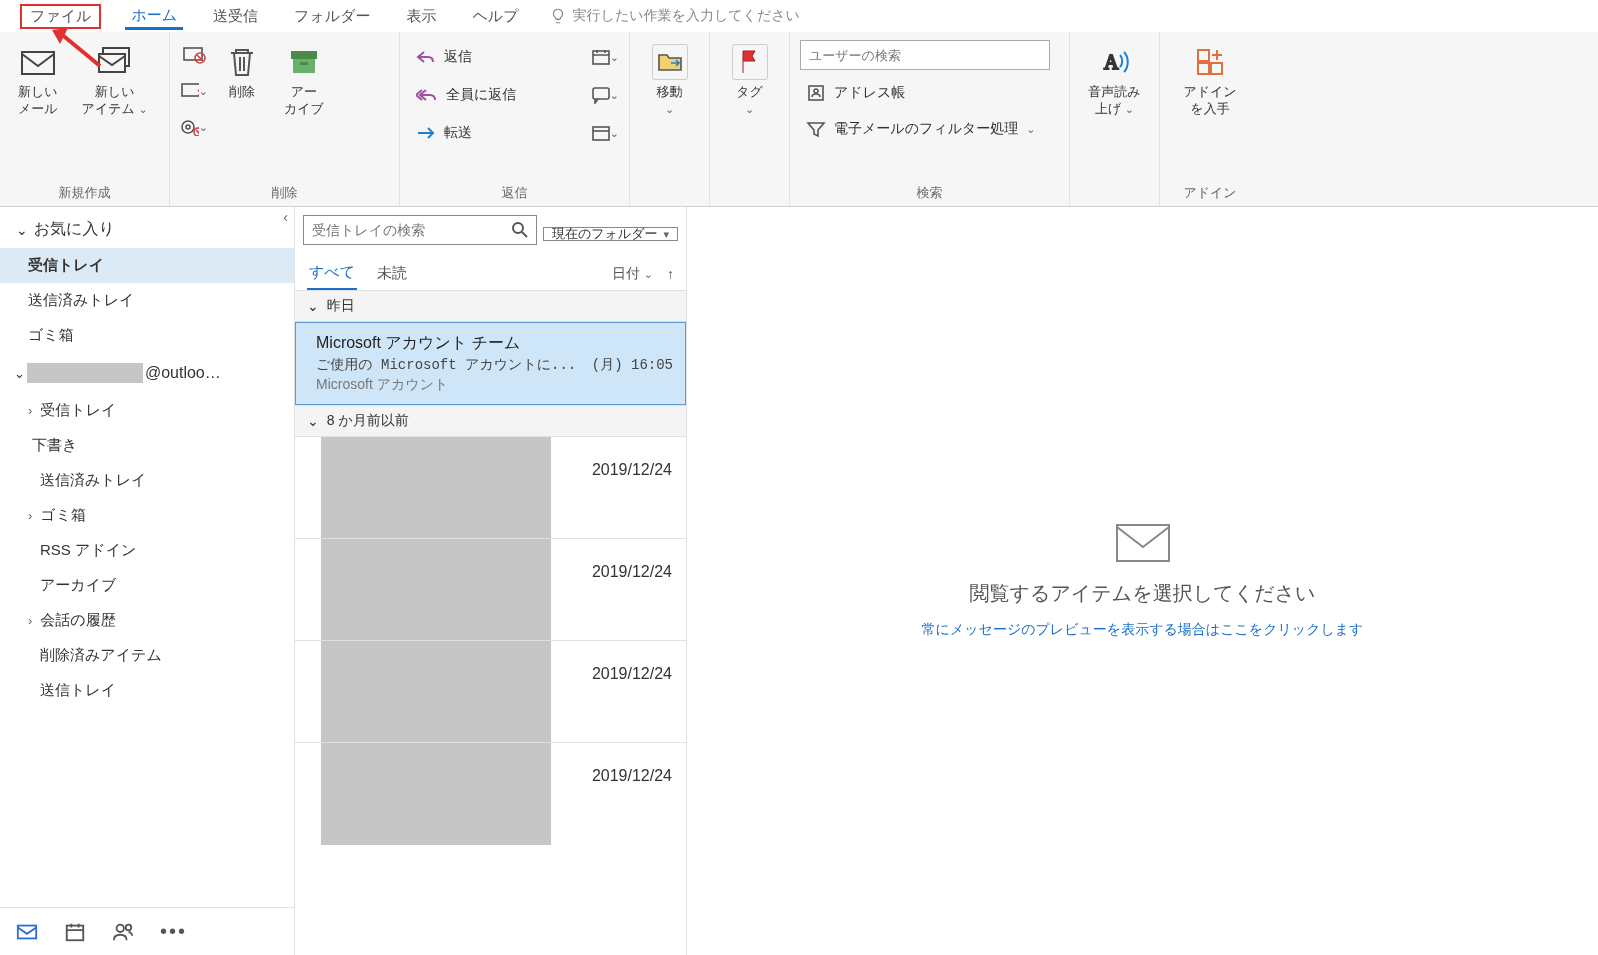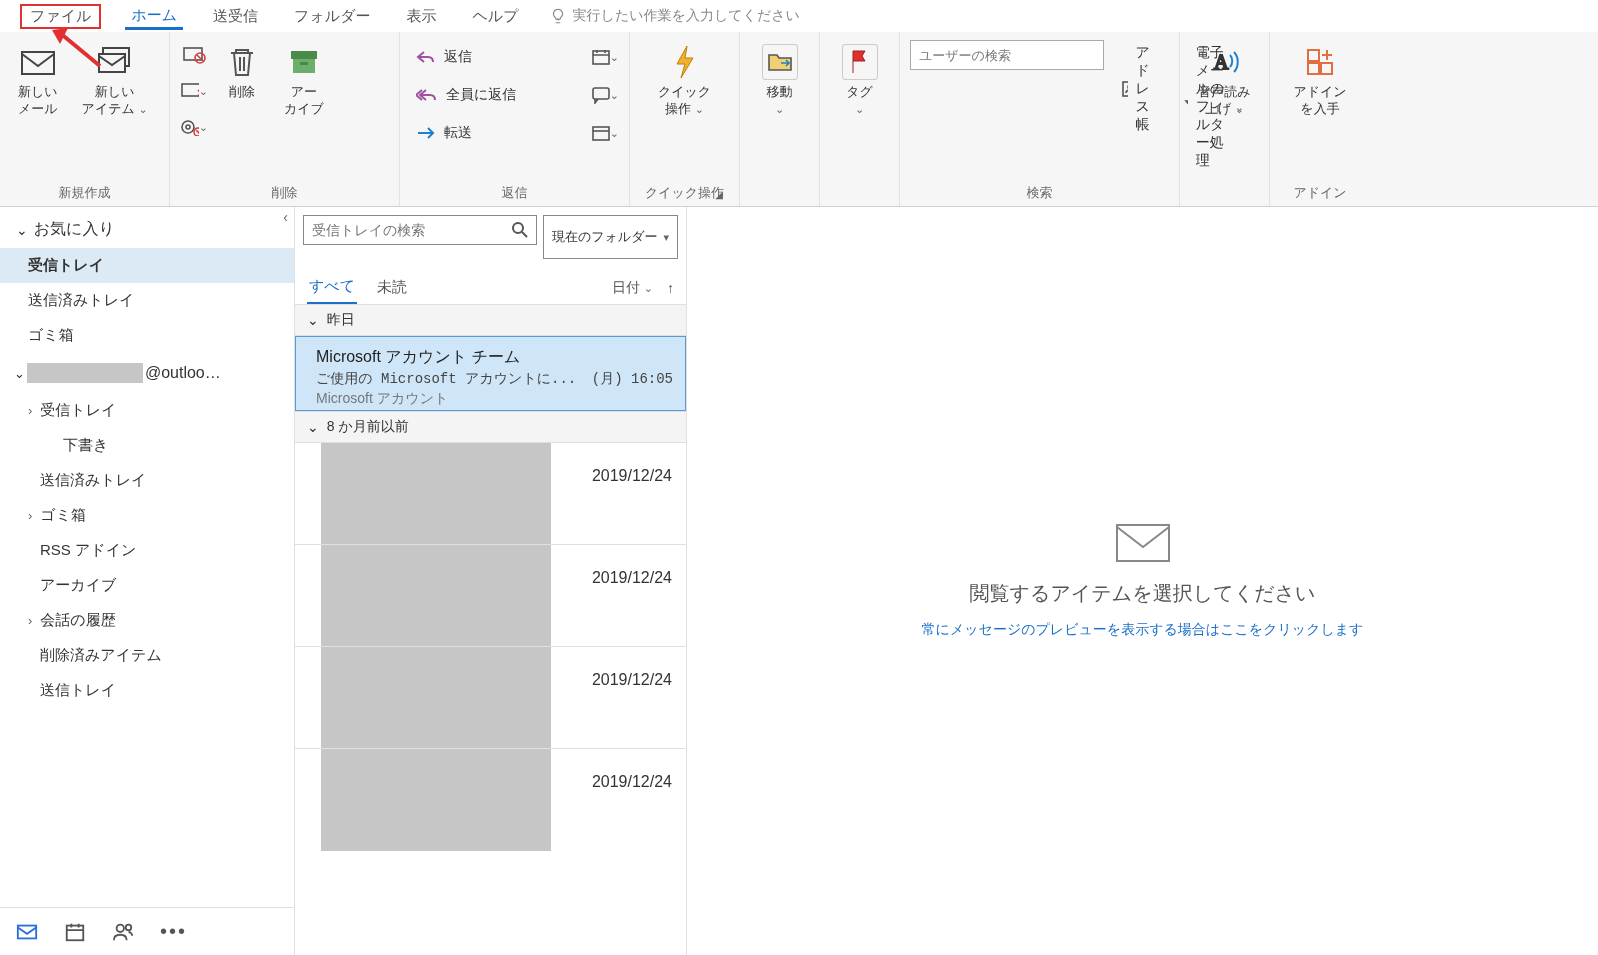--- a/index.html
+++ b/index.html
@@ -48,27 +48,27 @@
 .fp-sub { padding: 8px 16px 8px 28px; font-size: 15px; cursor: pointer; display: flex; align-items: center; gap: 4px; }
 .fp-bottom { display: flex; gap: 26px; padding: 12px 16px; border-top: 1px solid #e0e0e0; align-items: center; }
 .fp-bottom-icon { width: 22px; height: 22px; cursor: pointer; color: #555; }
 
 
 .msglist { width: 392px; border-right: 1px solid #e0e0e0; display: flex; flex-direction: column; }
 .ml-searchrow { display: flex; gap: 6px; padding: 8px 8px 4px; }
 .ml-search { flex: 1; display: flex; border: 1px solid #888; height: 30px; }
 .ml-search input { border: none; flex: 1; padding: 4px 8px; font-size: 14px; outline: none; }
 .ml-search-btn { width: 32px; display: flex; align-items: center; justify-content: center; cursor: pointer; }
-.ml-scope { border: 1px solid #888; height: 44px; display: flex; align-items: center; padding: 0 8px; font-size: 13px; gap: 6px; cursor: pointer; }
+.ml-scope { border: 1px solid #888; height: 14px; display: flex; align-items: center; padding: 0 8px; font-size: 13px; gap: 6px; cursor: pointer; margin-top: 12px; }
 .ml-filters { display: flex; align-items: center; padding: 8px 12px 0; gap: 18px; }
 .ml-filter { font-size: 15px; padding: 6px 2px; cursor: pointer; color: #555; }
 .ml-filter.active { color: #1a6fc9; border-bottom: 2px solid #1a6fc9; }
 .ml-sortctl { margin-left: auto; display: flex; align-items: center; gap: 14px; font-size: 14px; color: #555; }
 .ml-group { background: #f4f4f4; border-top: 1px solid #e0e0e0; border-bottom: 1px solid #e0e0e0; padding: 6px 12px; font-size: 14px; color: #333; display: flex; align-items: center; gap: 8px; }
-.ml-item { border-bottom: 1px solid #e0e0e0; padding: 10px 12px 2px 20px; cursor: pointer; }
+.ml-item { border-bottom: 1px solid #e0e0e0; padding: 10px 12px 10px 20px; cursor: pointer; }
 .ml-item.sel { background: #cfe6f9; border: 1px solid #5a9bd5; }
 .ml-item .from { font-size: 16px; color: #222; }
 .ml-item .subj-row { display: flex; justify-content: space-between; font-size: 14px; color: #444; margin-top: 2px; font-family: Liberation Mono, monospace; }
 .ml-item .preview { font-size: 14px; color: #777; margin-top: 2px; }
 .ml-redacted { display: flex; border-bottom: 1px solid #e0e0e0; padding: 0; height: 102px; }
 .ml-redacted .block { width: 230px; background: #c6c6c6; margin-left: 26px; }
 .ml-redacted .date { margin-left: auto; padding: 24px 14px 0 0; font-size: 16px; color: #333; }
 
 
 .reading { flex: 1; display: flex; flex-direction: column; align-items: center; justify-content: center; gap: 14px; }
@@ -225,34 +225,20 @@
               <rect x="2" y="3" width="16" height="13"></rect>
               <path d="M2 7h16"></path>
             </svg> 
             <span class="chev-down">⌄</span>
           </div>
       </div>
     </div>
     <div class="ribbon-group-label">返信</div>
   </div>
 
-  <div class="ribbon-group" style="width:110px">
-    <div class="ribbon-row" style="justify-content:center">
-      <div class="ribbon-bigbtn">
-        <div class="ribbon-icon">
-          <svg width="28" height="36" fill="#f0b030" stroke="#c08000" stroke-width="1">
-              <path d="M16 2L6 20h8l-4 14 12-20h-8z"></path>
-            </svg>
-        </div>
-        <div class="label" style="white-space:pre-line"><span>クイック
-操作</span> <span class="chev-down">⌄</span></div>
-      </div>
-    </div>
-    <div class="ribbon-group-label" style="position:relative"><span>クイック操作</span><span class="ribbon-dlg-launcher">◢</span></div>
-  </div>
 
   <div class="ribbon-group" style="width:80px">
     <div class="ribbon-row" style="justify-content:center">
       <div class="ribbon-bigbtn">
         <div class="ribbon-icon" style="border:1px solid #ccc;border-radius:3px;padding:3px">
           <svg width="26" height="22" fill="none" stroke="#555" stroke-width="1.6">
               <path d="M2 4h8l2 3h12v12H2z" fill="#f0d070"></path>
               <path d="M14 12h8M19 9l3 3-3 3" stroke="#2080d0"></path>
             </svg>
         </div>
@@ -270,21 +256,21 @@
               <path d="M4 2v22M4 2h12l-3 5 3 5H4"></path>
             </svg>
         </div>
         <div class="label"><span>タグ</span><br><span class="chev-down">⌄</span></div>
       </div>
     </div>
     <div class="ribbon-group-label">&nbsp;</div>
   </div>
 
   <div class="ribbon-group" style="width:280px">
-    <div class="ribbon-row" style="flex-direction:row;gap:10px;align-items:flex-start">
+    <div class="ribbon-row" style="flex-direction:column;gap:10px;align-items:flex-start">
       <input class="ribbon-searchbox" placeholder="ユーザーの検索" style="">
       <div class="ribbon-smallbtn">
         <svg width="20" height="18" fill="none" stroke="#555" stroke-width="1.6">
             <rect x="3" y="2" width="14" height="14"></rect>
             <circle cx="10" cy="7" r="2"></circle>
             <path d="M6 13c0-2 2-3 4-3s4 1 4 3"></path>
           </svg>
         <span>アドレス帳</span>
       </div>
       <div class="ribbon-smallbtn">
@@ -349,21 +335,21 @@
     <div class="fp-scroll">
       <div class="fp-account">
           <span style="font-size:13px">⌄</span> 
           <span class="redact"></span>
           <span>@outloo…</span>
         </div>
       <div class="fp-sub">
           <span class="caret-r"></span>
           <span>受信トレイ</span>
         </div>
-      <div class="fp-sub" style="padding-left:63px">下書き</div>
+      <div class="fp-sub" style="padding-left:32px">下書き</div>
       <div class="fp-sub" style="padding-left:40px">送信済みトレイ</div>
       <div class="fp-sub">
           <span class="caret-r"></span>
           <span>ゴミ箱</span>
         </div>
       <div class="fp-sub" style="padding-left:40px">RSS アドイン</div>
       <div class="fp-sub" style="padding-left:40px">アーカイブ</div>
       <div class="fp-sub">
           <span class="caret-r"></span>
           <span>会話の履歴</span>

